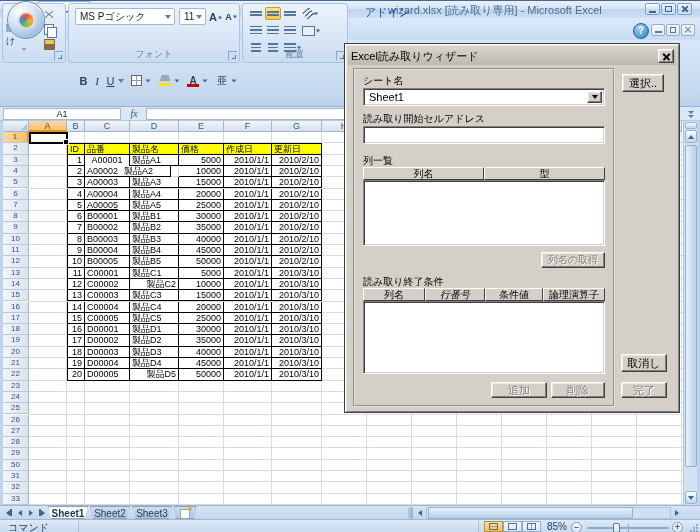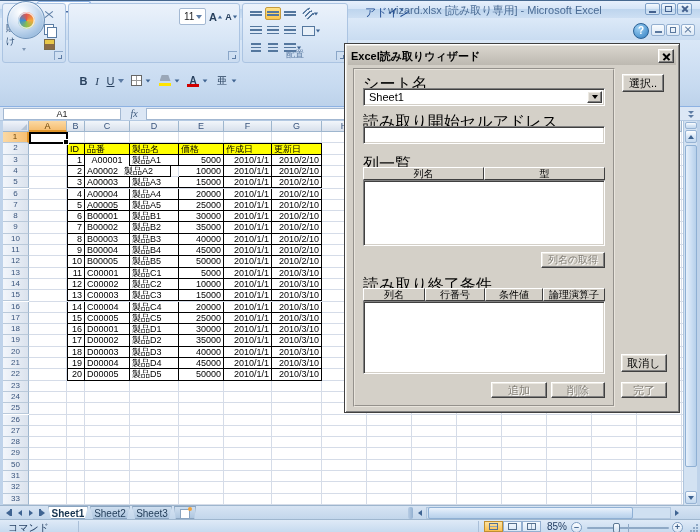--- a/index.html
+++ b/index.html
@@ -160,31 +160,31 @@
                radial-gradient(circle at 5px 5px,#8fa9c6 1px,transparent 1.2px),
                radial-gradient(circle at 8px 2px,#8fa9c6 1px,transparent 1.2px),
                radial-gradient(circle at 5px 8px,#8fa9c6 1px,transparent 1.2px),
                radial-gradient(circle at 8px 5px,#8fa9c6 1px,transparent 1.2px),
                radial-gradient(circle at 8px 8px,#8fa9c6 1px,transparent 1.2px);}
   
   .dialog{left:344px;top:43px;width:336px;height:370px;background:#d4d0c8;z-index:40;
     border:1px solid #404040;box-shadow:inset 1px 1px 0 #fff,inset -1px -1px 0 #808080,inset 2px 2px 0 #ece9e2;box-sizing:border-box;}
   .dlg-titlebar{position:absolute;left:3px;top:3px;right:3px;height:18px;
     background:linear-gradient(#d8d4cc,#bdb9b1);display:flex;align-items:center;padding:0 3px;box-sizing:border-box;}
-  .dlg-title{font-size:11px;font-weight:bold;color:#000;text-align:right;}
+  .dlg-title{font-size:11px;font-weight:normal;color:#000;text-align:right;}
   .btn3d{background:#d4d0c8;border:1px solid;border-color:#fff #404040 #404040 #fff;
     box-shadow:inset -1px -1px 0 #808080,inset 1px 1px 0 #ece9e2;box-sizing:border-box;
     font-size:11px;color:#000;display:flex;align-items:center;justify-content:center;}
   .btn3d.disabled{color:#848078;text-shadow:1px 1px 0 #fff;}
   .dlg-close{position:absolute;right:5px;top:5px;width:16px;height:14px;}
   .xmark{position:relative;width:7px;height:7px;}
   .xmark:before,.xmark:after{content:"";position:absolute;left:-1px;top:3px;width:9px;height:1.5px;background:#000;}
   .xmark:before{transform:rotate(45deg);} .xmark:after{transform:rotate(-45deg);}
   .dlg-frame{position:absolute;left:8px;top:24px;width:262px;height:339px;border:2px groove #e8e4dc;box-sizing:border-box;}
-  .dlg-label{position:absolute;font-size:16px;color:#000;}
+  .dlg-label{position:absolute;font-size:10px;color:#000;}
   .sunken{background:#fff;border:1px solid;border-color:#808080 #fff #fff #808080;
     box-shadow:inset 1px 1px 0 #404040,inset -1px -1px 0 #d4d0c8;box-sizing:border-box;}
   .dlg-combo{position:absolute;height:18px;font-size:11px;display:flex;align-items:center;padding-left:5px;}
   .combo-btn{position:absolute;right:2px;top:2px;width:15px;height:12px;}
   .tri-k{width:0;height:0;border-left:3.5px solid transparent;border-right:3.5px solid transparent;border-top:4px solid #000;}
   .lst-hdr{position:absolute;height:13px;display:flex;}
   .lst-hcell{height:13px;background:#d4d0c8;border:1px solid;border-color:#fff #404040 #404040 #fff;
     box-sizing:border-box;font-size:10px;text-align:center;line-height:11px;color:#000;}
   .excel-icon{position:absolute;left:277px;top:56px;width:46px;height:50px;background:#fff;border:1px solid #404040;box-sizing:border-box;}
   .ei-page{position:absolute;left:13px;top:4px;width:22px;height:26px;background:#fdfdfd;border:1px solid #9a9a9a;}
@@ -266,20 +266,24 @@
   <div class="mini-btn" style="top:19px;">
       <div class="copy-glyph"></div>
     </div>
   <div class="mini-btn" style="top:34px;">
       <div class="painter-glyph"></div>
     </div>
   <div class="launcher"></div>
 </div>
 
 <div class="abs rgroup" style="left:68px;width:172px;">
+  <div class="combo" style="left:6px;top:4px;width:100px;height:17px;">
+    <span>MS Pゴシック</span>
+      <div class="tri"></div>
+  </div>
   <div class="combo" style="left:110px;top:4px;width:27px;height:17px;">
     <span>11</span>
       <div class="tri"></div>
   </div>
   <div class="fbtn" style="left:139px;top:4px;width:16px;font-weight:bold;">
       <span>A</span>
       <div class="tri-u" style="transform:scale(.7);"></div>
     </div>
   <div class="fbtn" style="left:155px;top:4px;width:15px;font-size:9px;font-weight:bold;">
       <span>A</span>
@@ -311,20 +315,21 @@
       <span style="font-size:10px;font-weight:bold;color:#29415e;">A</span><div class="color-bar" style="background:#d00000;"></div>
     </div>
   </div>
   <div class="fbtn" style="left:132px;width:8px;">
       <div class="tri-d" style="transform:scale(.8);"></div>
     </div>
   <div class="fbtn" style="left:145px;width:16px;font-size:10px;">亜</div>
   <div class="fbtn" style="left:161px;width:8px;">
       <div class="tri-d" style="transform:scale(.8);"></div>
     </div>
+  <div class="rgroup-label">フォント</div>
   <div class="launcher"></div>
 </div>
 
 <div class="abs rgroup" style="left:242px;width:106px;">
   <div class="align-ic" style="left:5px;top:3px;">
       <div class="lines" style="height:5px;"></div>
     </div>
   <div class="align-ic on" style="left:22px;top:3px;">
       <div class="lines" style="height:6px;"></div>
     </div>
@@ -541,21 +546,21 @@
       <div class="tcell" style="left: 195px; width: 48px; top: 124.3px; height: 11.3px; text-align: right;">2010/1/1</div>
       <div class="tcell" style="left: 243px; width: 50px; top: 124.3px; height: 11.3px; text-align: right;">2010/2/10</div>
       <div class="tcell first" style="left: 38px; width: 18px; top: 135.6px; height: 11.3px; text-align: right;">11</div>
       <div class="tcell" style="left: 56px; width: 45px; top: 135.6px; height: 11.3px; text-align: left;">C00001</div>
       <div class="tcell" style="left: 101px; width: 49px; top: 135.6px; height: 11.3px; text-align: left;">製品C1</div>
       <div class="tcell" style="left: 150px; width: 45px; top: 135.6px; height: 11.3px; text-align: right;">5000</div>
       <div class="tcell" style="left: 195px; width: 48px; top: 135.6px; height: 11.3px; text-align: right;">2010/1/1</div>
       <div class="tcell" style="left: 243px; width: 50px; top: 135.6px; height: 11.3px; text-align: right;">2010/3/10</div>
       <div class="tcell first" style="left: 38px; width: 18px; top: 146.9px; height: 11.3px; text-align: right;">12</div>
       <div class="tcell" style="left: 56px; width: 45px; top: 146.9px; height: 11.3px; text-align: left;">C00002</div>
-      <div class="tcell" style="left: 101px; width: 49px; top: 146.9px; height: 11.3px; text-align: left;">製品C2</div>
+      <div class="tcell" style="left: 101px; width: 49px; top: 146.9px; height: 11.3px; text-align: right;">製品C2</div>
       <div class="tcell" style="left: 150px; width: 45px; top: 146.9px; height: 11.3px; text-align: right;">10000</div>
       <div class="tcell" style="left: 195px; width: 48px; top: 146.9px; height: 11.3px; text-align: right;">2010/1/1</div>
       <div class="tcell" style="left: 243px; width: 50px; top: 146.9px; height: 11.3px; text-align: right;">2010/3/10</div>
       <div class="tcell first" style="left: 38px; width: 18px; top: 158.2px; height: 11.3px; text-align: right;">13</div>
       <div class="tcell" style="left: 56px; width: 45px; top: 158.2px; height: 11.3px; text-align: left;">C00003</div>
       <div class="tcell" style="left: 101px; width: 49px; top: 158.2px; height: 11.3px; text-align: left;">製品C3</div>
       <div class="tcell" style="left: 150px; width: 45px; top: 158.2px; height: 11.3px; text-align: right;">15000</div>
       <div class="tcell" style="left: 195px; width: 48px; top: 158.2px; height: 11.3px; text-align: right;">2010/1/1</div>
       <div class="tcell" style="left: 243px; width: 50px; top: 158.2px; height: 11.3px; text-align: right;">2010/3/10</div>
       <div class="tcell first" style="left: 38px; width: 18px; top: 169.5px; height: 11.3px; text-align: right;">14</div>
@@ -589,21 +594,21 @@
       <div class="tcell" style="left: 195px; width: 48px; top: 214.7px; height: 11.3px; text-align: right;">2010/1/1</div>
       <div class="tcell" style="left: 243px; width: 50px; top: 214.7px; height: 11.3px; text-align: right;">2010/3/10</div>
       <div class="tcell first" style="left: 38px; width: 18px; top: 226px; height: 11.3px; text-align: right;">19</div>
       <div class="tcell" style="left: 56px; width: 45px; top: 226px; height: 11.3px; text-align: left;">D00004</div>
       <div class="tcell" style="left: 101px; width: 49px; top: 226px; height: 11.3px; text-align: left;">製品D4</div>
       <div class="tcell" style="left: 150px; width: 45px; top: 226px; height: 11.3px; text-align: right;">45000</div>
       <div class="tcell" style="left: 195px; width: 48px; top: 226px; height: 11.3px; text-align: right;">2010/1/1</div>
       <div class="tcell" style="left: 243px; width: 50px; top: 226px; height: 11.3px; text-align: right;">2010/3/10</div>
       <div class="tcell first" style="left: 38px; width: 18px; top: 237.3px; height: 11.3px; text-align: right;">20</div>
       <div class="tcell" style="left: 56px; width: 45px; top: 237.3px; height: 11.3px; text-align: left;">D00005</div>
-      <div class="tcell" style="left: 101px; width: 49px; top: 237.3px; height: 11.3px; text-align: left;">製品D5</div>
+      <div class="tcell" style="left: 101px; width: 49px; top: 237.3px; height: 11.3px; text-align: right;">製品D5</div>
       <div class="tcell" style="left: 150px; width: 45px; top: 237.3px; height: 11.3px; text-align: right;">50000</div>
       <div class="tcell" style="left: 195px; width: 48px; top: 237.3px; height: 11.3px; text-align: right;">2010/1/1</div>
       <div class="tcell" style="left: 243px; width: 50px; top: 237.3px; height: 11.3px; text-align: right;">2010/3/10</div>
       <div class="selbox" style="left: 0px; top: 0px; width: 39px; height: 12.3px;"></div>
     </div>
 </div>
 
 <div class="abs vsb">
   <div class="sb-btn" style="top:1px;height:7px;"></div>
   <div class="sb-btn" style="top:9px;height:13px;">
@@ -700,21 +705,21 @@
     <div class="lst-hcell" style="width:121px;">列名</div>
     <div class="lst-hcell" style="width:121px;">型</div>
   </div>
   <div class="sunken" style="position:absolute;left:18px;top:136px;width:242px;height:66px;"></div>
 
   <div class="btn3d disabled" style="position:absolute;left:196px;top:208px;width:64px;height:16px;font-size:10px;">列名の取得</div>
 
   <div class="dlg-label" style="left:18px;top:231px;">読み取り終了条件</div>
   <div class="lst-hdr" style="left:18px;top:244px;width:242px;">
     <div class="lst-hcell" style="width:62px;">列名</div>
-    <div class="lst-hcell" style="width:60px;">行番号</div>
+    <div class="lst-hcell" style="width:60px;font-style:italic;">行番号</div>
     <div class="lst-hcell" style="width:58px;">条件値</div>
     <div class="lst-hcell" style="width:62px;">論理演算子</div>
   </div>
   <div class="sunken" style="position:absolute;left:18px;top:257px;width:242px;height:73px;"></div>
 
   <div class="btn3d disabled" style="position:absolute;left:146px;top:338px;width:56px;height:16px;">追加</div>
   <div class="btn3d disabled" style="position:absolute;left:206px;top:338px;width:54px;height:16px;">削除</div>
   <div class="btn3d" style="position:absolute;left:276px;top:310px;width:46px;height:18px;">取消し</div>
   <div class="btn3d disabled" style="position:absolute;left:276px;top:338px;width:46px;height:16px;">完了</div>
 </div>

